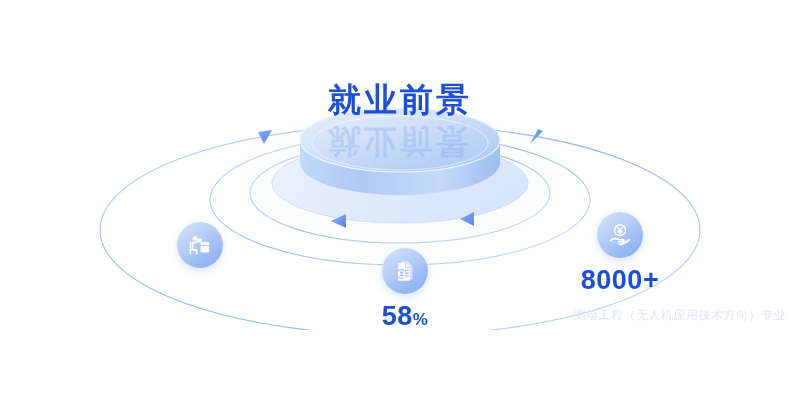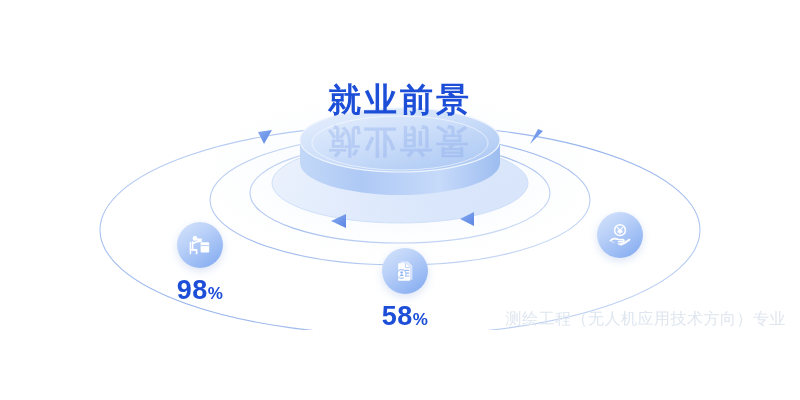--- a/index.html
+++ b/index.html
@@ -96,22 +96,22 @@
   }
 
   #stat-left   { left: 105px; top: 222px; }
   #stat-middle { left: 310px; top: 248px; }
   #stat-right  { left: 525px; top: 212px; }
 
   
   .watermark {
     position: absolute;
     right: 14px;
-    bottom: 0;
-    font-size: 16px;
+    bottom: 6px;
+    font-size: 12px;
     color: #dfe6ef;
     letter-spacing: .5px;
     z-index: 9;
     white-space: nowrap;
   }
 </style>
 </head>
 <body>
 
 <div id="stage">
@@ -190,23 +190,20 @@
         <path d="M6.6,18.8 L10.6,18.8 L10.6,22.4" stroke="#ffffff" stroke-width="1.7" stroke-linecap="round" stroke-linejoin="round" fill="none"></path>
 
         <path d="M4.4,11.4 L4.4,22.4 M4.4,18.8 L7.4,18.8" stroke="#ffffff" stroke-width="1.5" stroke-linecap="round" fill="none"></path>
 
         <rect x="11.2" y="7.6" width="4.6" height="3.6" rx=".6" fill="#ffffff"></rect>
 
         <rect x="14.6" y="11.2" width="8.6" height="10.4" rx="1" fill="#ffffff"></rect>
         <path d="M14.6,14.6 L23.2,14.6" stroke="#b9d0f8" stroke-width="1"></path>
       </svg>
     </div>
-    <div class="stat-value">
-      <span>98</span><span class="unit">%</span>
-    </div>
   </div>
 
   <div class="stat" id="stat-middle">
     <div class="stat-icon">
       <svg width="28" height="28" viewBox="0 0 28 28">
 
         <path d="M9.6,4.4 h7.4 l4.4,4.4 v14 h-11.8 z" fill="#ffffff" opacity=".55"></path>
 
         <path d="M7.2,6.2 h7.4 l4.4,4.4 v13.2 h-11.8 z" fill="#ffffff"></path>
         <path d="M14.6,6.2 v4.4 h4.4" fill="none" stroke="#b9d0f8" stroke-width="1"></path>
@@ -231,17 +228,20 @@
         <circle cx="14" cy="9.2" r="5.4" fill="none" stroke="#ffffff" stroke-width="1.5"></circle>
 
         <path d="M11.6,6.6 L14,9.4 L16.4,6.6 M14,9.4 L14,12.4 M11.9,9.8 h4.2 M11.9,11.1 h4.2" stroke="#ffffff" stroke-width="1.25" stroke-linecap="round" fill="none"></path>
 
         <path d="M4.4,19.6 c2.6,-2.6 5.4,-2.2 7.6,-1.4 c1.2,.4 2.6,.6 3.8,.4
                  c1.2,-.2 2.2,.2 2.2,1 c0,.9 -1,1.2 -2.1,1.2 h-3.4" fill="none" stroke="#ffffff" stroke-width="1.6" stroke-linecap="round" stroke-linejoin="round"></path>
         <path d="M4.4,19.6 c3.4,3.4 8.2,3.6 11.4,2.2 c2.6,-1.1 5,-2.6 6.6,-3.8
                  c.9,-.7 2,-.3 2,.7 c0,.6 -.4,1 -1,1.4 c-2.4,1.8 -5.4,3.8 -8.4,4.6" fill="#ffffff" opacity=".92"></path>
       </svg>
     </div>
+    <div class="stat-value">
+      <span>8000</span><span>+</span>
+    </div>
   </div>
 
   <div class="watermark">测绘工程（无人机应用技术方向）专业</div>
 
 </div>
 
 </body></html>

